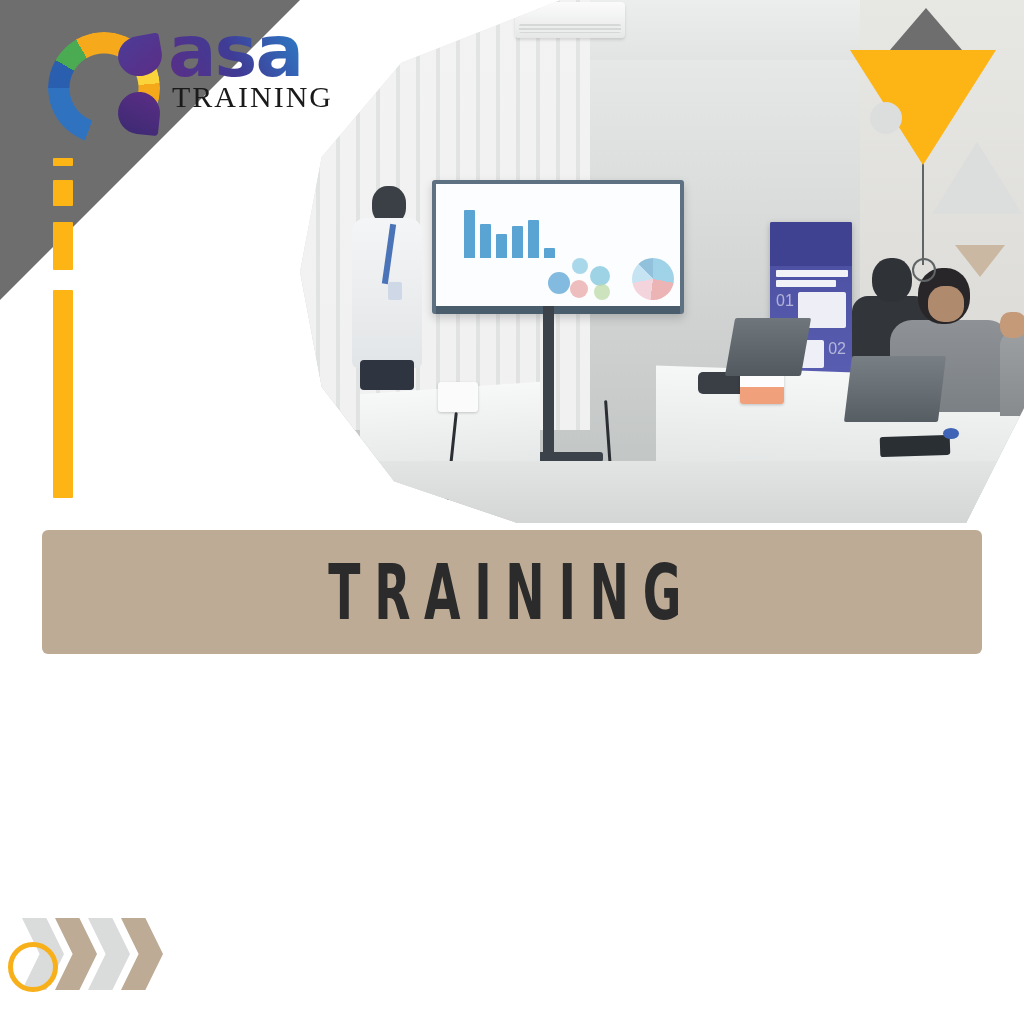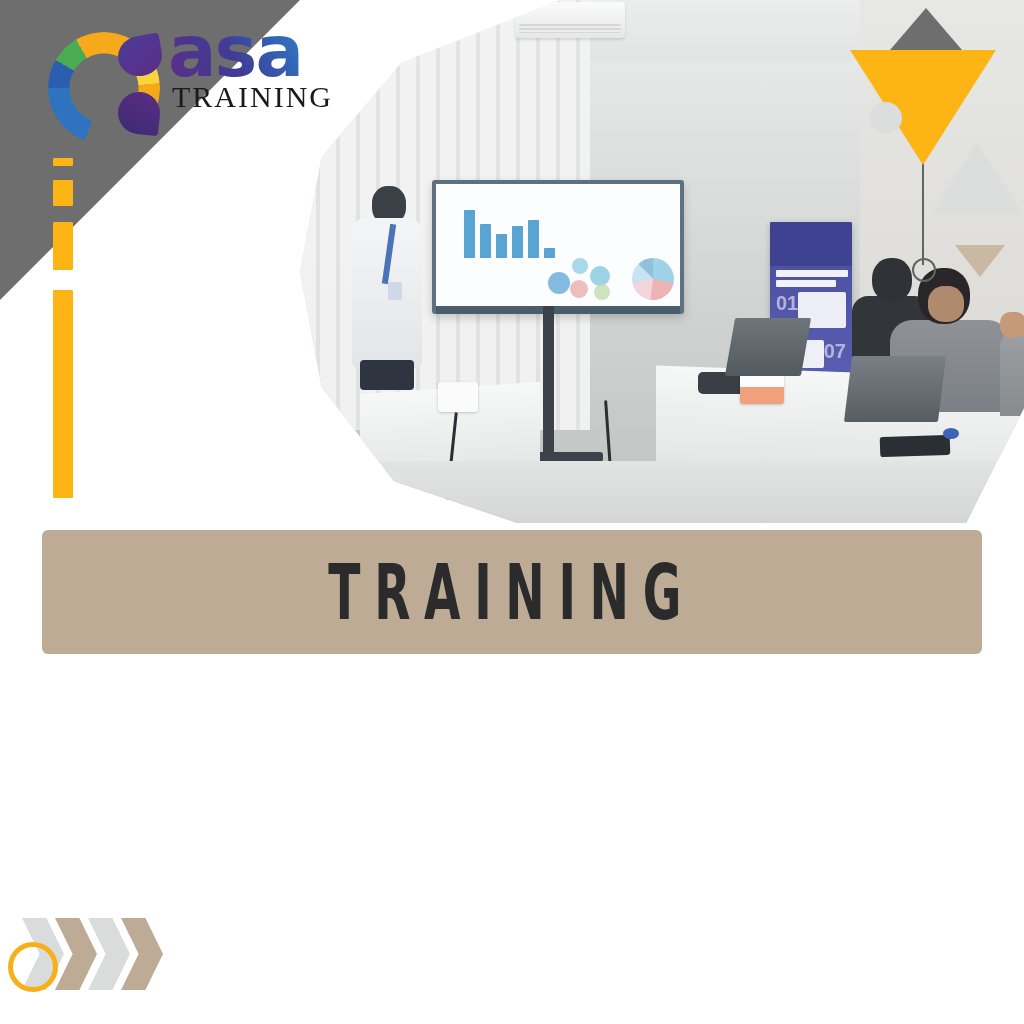--- a/index.html
+++ b/index.html
@@ -87,21 +87,21 @@
     background:linear-gradient(180deg,#fdfdfd 55%,#f0a07a 55%);border-radius:3px;
     box-shadow:0 1px 3px rgba(0,0,0,.2);}
 
   
   .poster{position:absolute;left:470px;top:222px;width:82px;height:168px;
     background:linear-gradient(180deg,#4a4d9e,#5a5fb3);border-radius:2px;
     box-shadow:0 2px 6px rgba(0,0,0,.22);overflow:hidden;}
   .poster-top{position:absolute;left:0;right:0;top:0;height:44px;background:#3f4290;}
   .poster-t1{position:absolute;left:6px;top:48px;right:4px;height:7px;background:rgba(255,255,255,.92);border-radius:1px;}
   .poster-t2{position:absolute;left:6px;top:58px;right:16px;height:7px;background:rgba(255,255,255,.92);border-radius:1px;}
-  .poster-num{position:absolute;font-weight:bold;color:rgba(255,255,255,.55);font-size:20px;}
+  .poster-num{position:absolute;font-weight:normal;color:rgba(255,255,255,.55);font-size:16px;}
   .poster-card{position:absolute;background:rgba(255,255,255,.9);border-radius:2px;}
 
   
   .p1-head{position:absolute;left:572px;top:258px;width:40px;height:44px;background:#2f3338;border-radius:46%;}
   .p1-body{position:absolute;left:552px;top:296px;width:78px;height:92px;background:#32353a;border-radius:16px 16px 0 0;}
   .p2-head{position:absolute;left:618px;top:268px;width:52px;height:56px;background:#29262a;border-radius:46%;}
   .p2-face{position:absolute;left:628px;top:286px;width:36px;height:36px;background:#b08a6c;border-radius:44%;}
   .p2-body{position:absolute;left:590px;top:320px;width:120px;height:92px;
     background:linear-gradient(180deg,#8e9296,#7b8084);border-radius:22px 22px 0 0;}
   .p3-body{position:absolute;left:700px;top:330px;width:64px;height:86px;
@@ -247,21 +247,21 @@
       <div class="presenter-lanyard"></div>
       <div class="presenter-badge"></div>
       <div class="presenter-pants"></div>
 
       <div class="poster">
         <div class="poster-top"></div>
         <div class="poster-t1"></div>
         <div class="poster-t2"></div>
         <div class="poster-num" style="left:6px;top:70px">01</div>
         <div class="poster-card" style="left:28px;top:70px;width:48px;height:36px"></div>
-        <div class="poster-num" style="right:6px;top:118px">07</div>
+        <div class="poster-num" style="right:6px;top:118px">02</div>
         <div class="poster-card" style="left:6px;top:118px;width:48px;height:28px"></div>
         <div class="poster-card" style="left:14px;top:152px;width:54px;height:16px"></div>
       </div>
 
       <div class="table-l"></div>
       <div class="table-r"></div>
       <div class="bag"></div>
       <div class="tissue-l"></div>
       <div class="tissue-r"></div>
 

